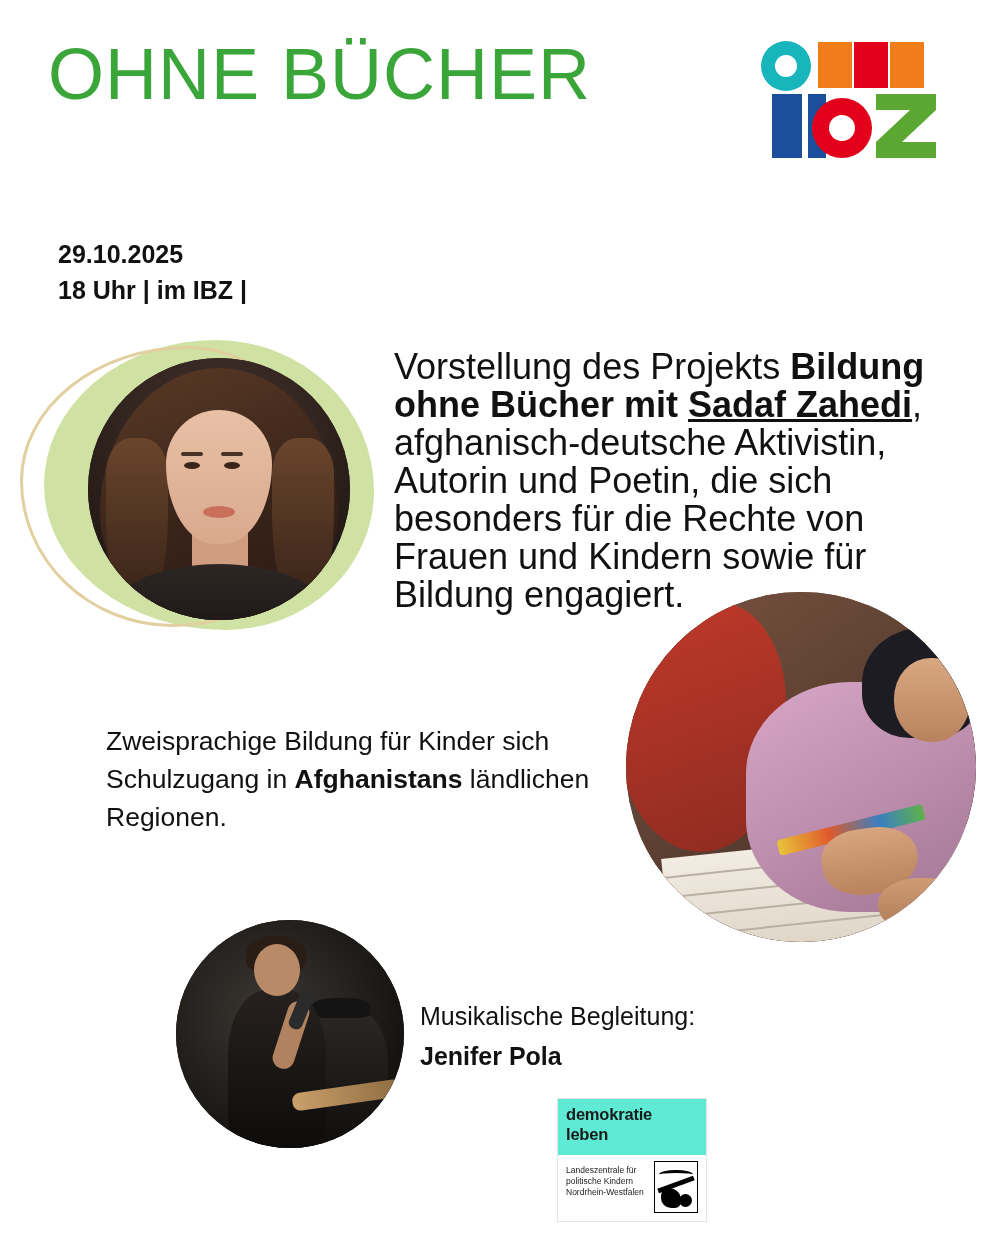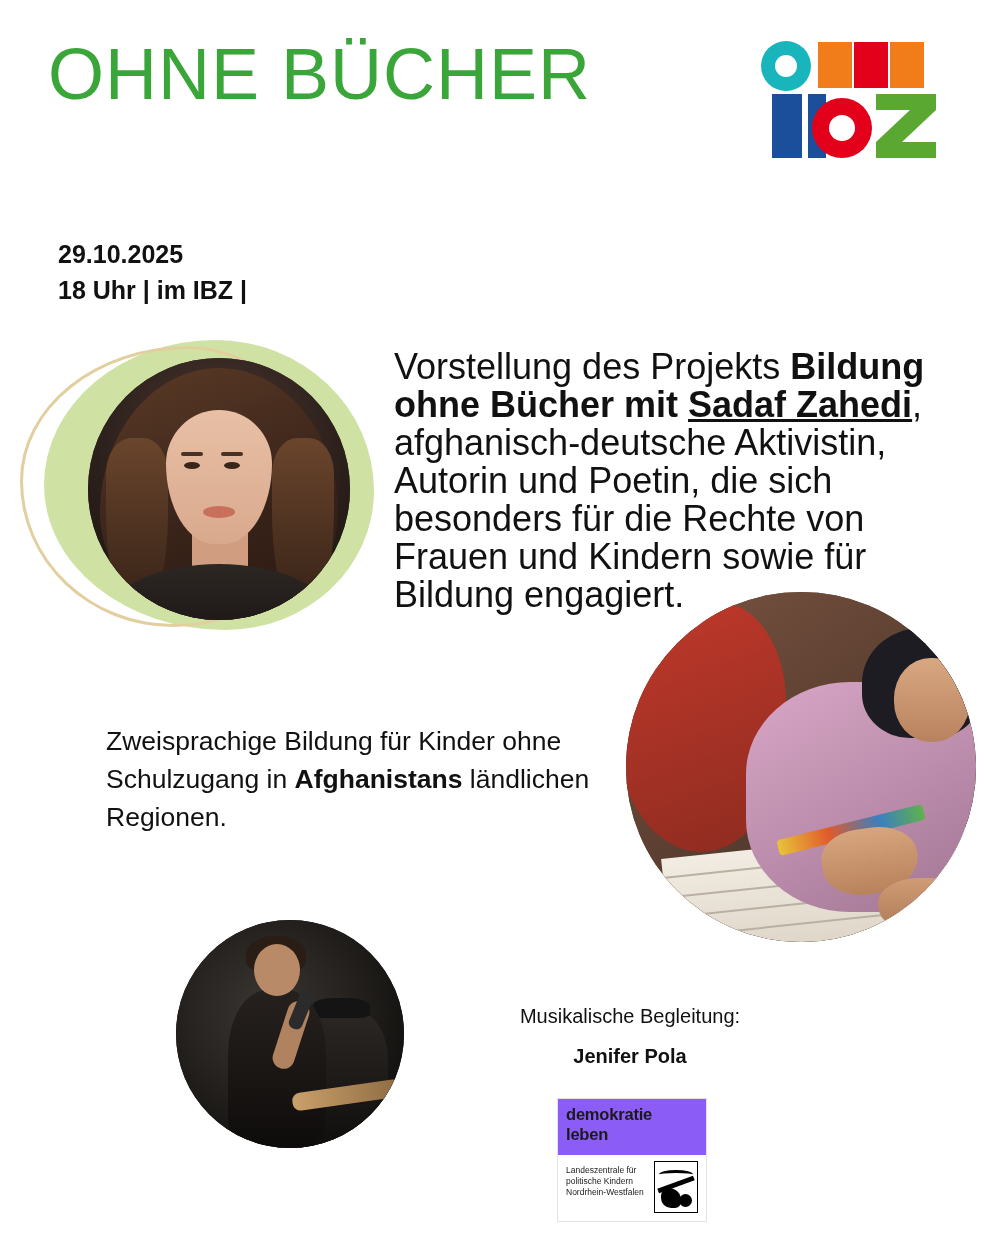--- a/index.html
+++ b/index.html
@@ -273,42 +273,42 @@
     background: linear-gradient(90deg,#caa06a 0%, #8d6b42 100%);
     border-radius:8px; transform: rotate(-8deg);
   }
 
   
   .music-text {
     position: absolute;
     top: 996px;
     left: 420px;
     width: 420px;
-    text-align: center;
-    font-size: 20px;
+    text-align: left;
+    font-size: 25px;
     line-height: 40px;
     color: #111111;
   }
   .music-text .name { font-weight: bold; }
 
   
   .sponsor-logo {
     position: absolute;
     left: 557px;
     top: 1098px;
     width: 150px;
     height: 124px;
     background: #ffffff;
     border: 1px solid #e3e3e3;
     box-sizing: border-box;
   }
   .sponsor-top {
     position: absolute;
     left: 0; top: 0; right: 0; height: 56px;
-    background: #8b5cf6;
+    background: #5eead4;
   }
   .sponsor-top .l1, .sponsor-top .l2 {
     position: absolute;
     left: 8px;
     font-weight: bold;
     font-size: 16.5px;
     color: #1a1a1a;
     letter-spacing: -0.2px;
   }
   .sponsor-top .l1 { top: 6px; }
@@ -419,21 +419,21 @@
   </div>
   <div class="kp-pink"></div>
   <div class="kp-hood"></div>
   <div class="kp-face"></div>
   <div class="kp-pencil"></div>
   <div class="kp-hand"></div>
   <div class="kp-hand2"></div>
 </div>
 
 <div class="para-2">
-  <span>Zweisprachige Bildung für Kinder ohne Schulzugang in </span><b>Afghanistans</b><span> ländlichen Regionen.</span>
+  <span>Zweisprachige Bildung für Kinder sich Schulzugang in </span><b>Afghanistans</b><span> ländlichen Regionen.</span>
 </div>
 
 <div class="musician-photo">
   <div class="mp-bg"></div>
   <div class="mp-guitarist"></div>
   <div class="mp-hat"></div>
   <div class="mp-singer-body"></div>
   <div class="mp-singer-hair"></div>
   <div class="mp-singer-head"></div>
   <div class="mp-arm"></div>

